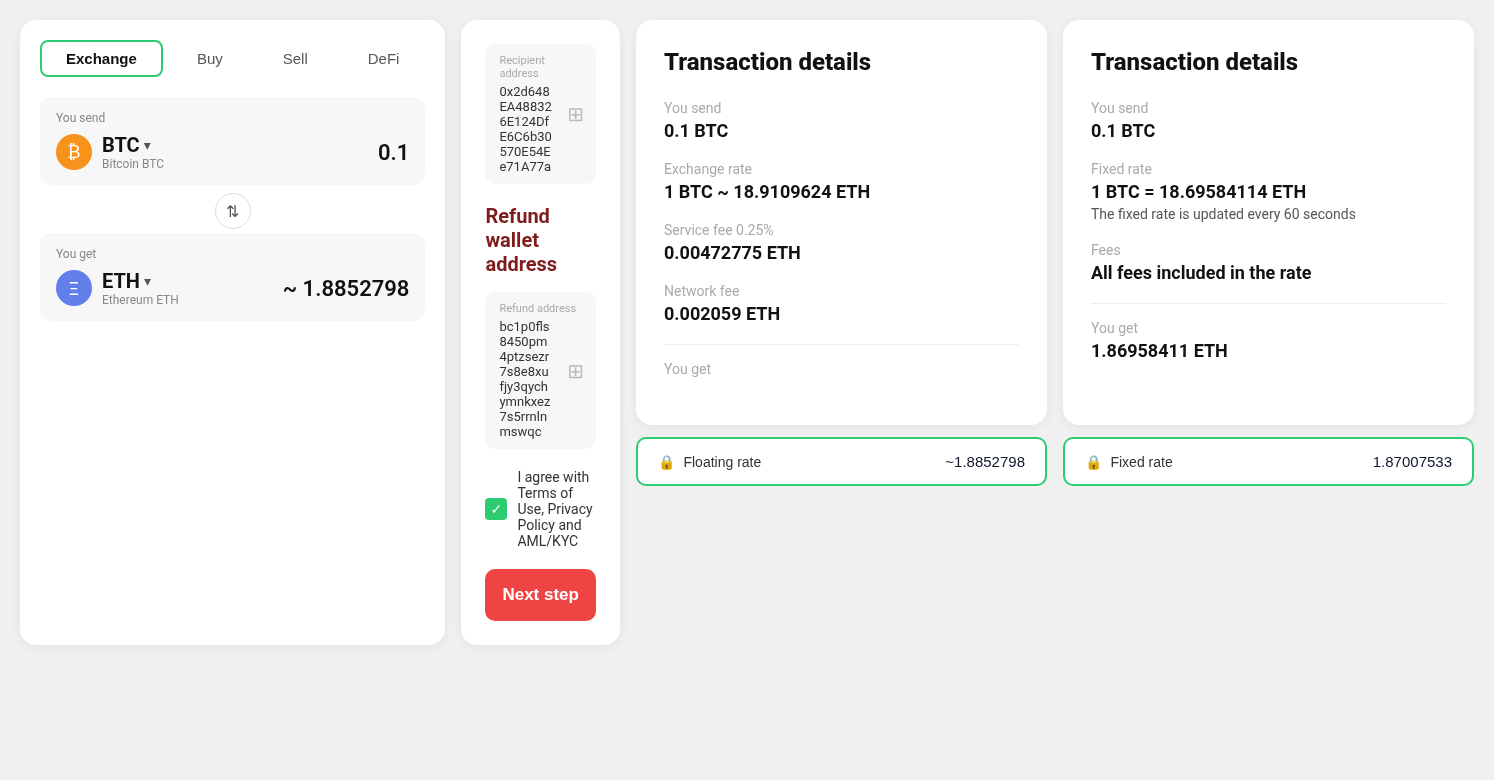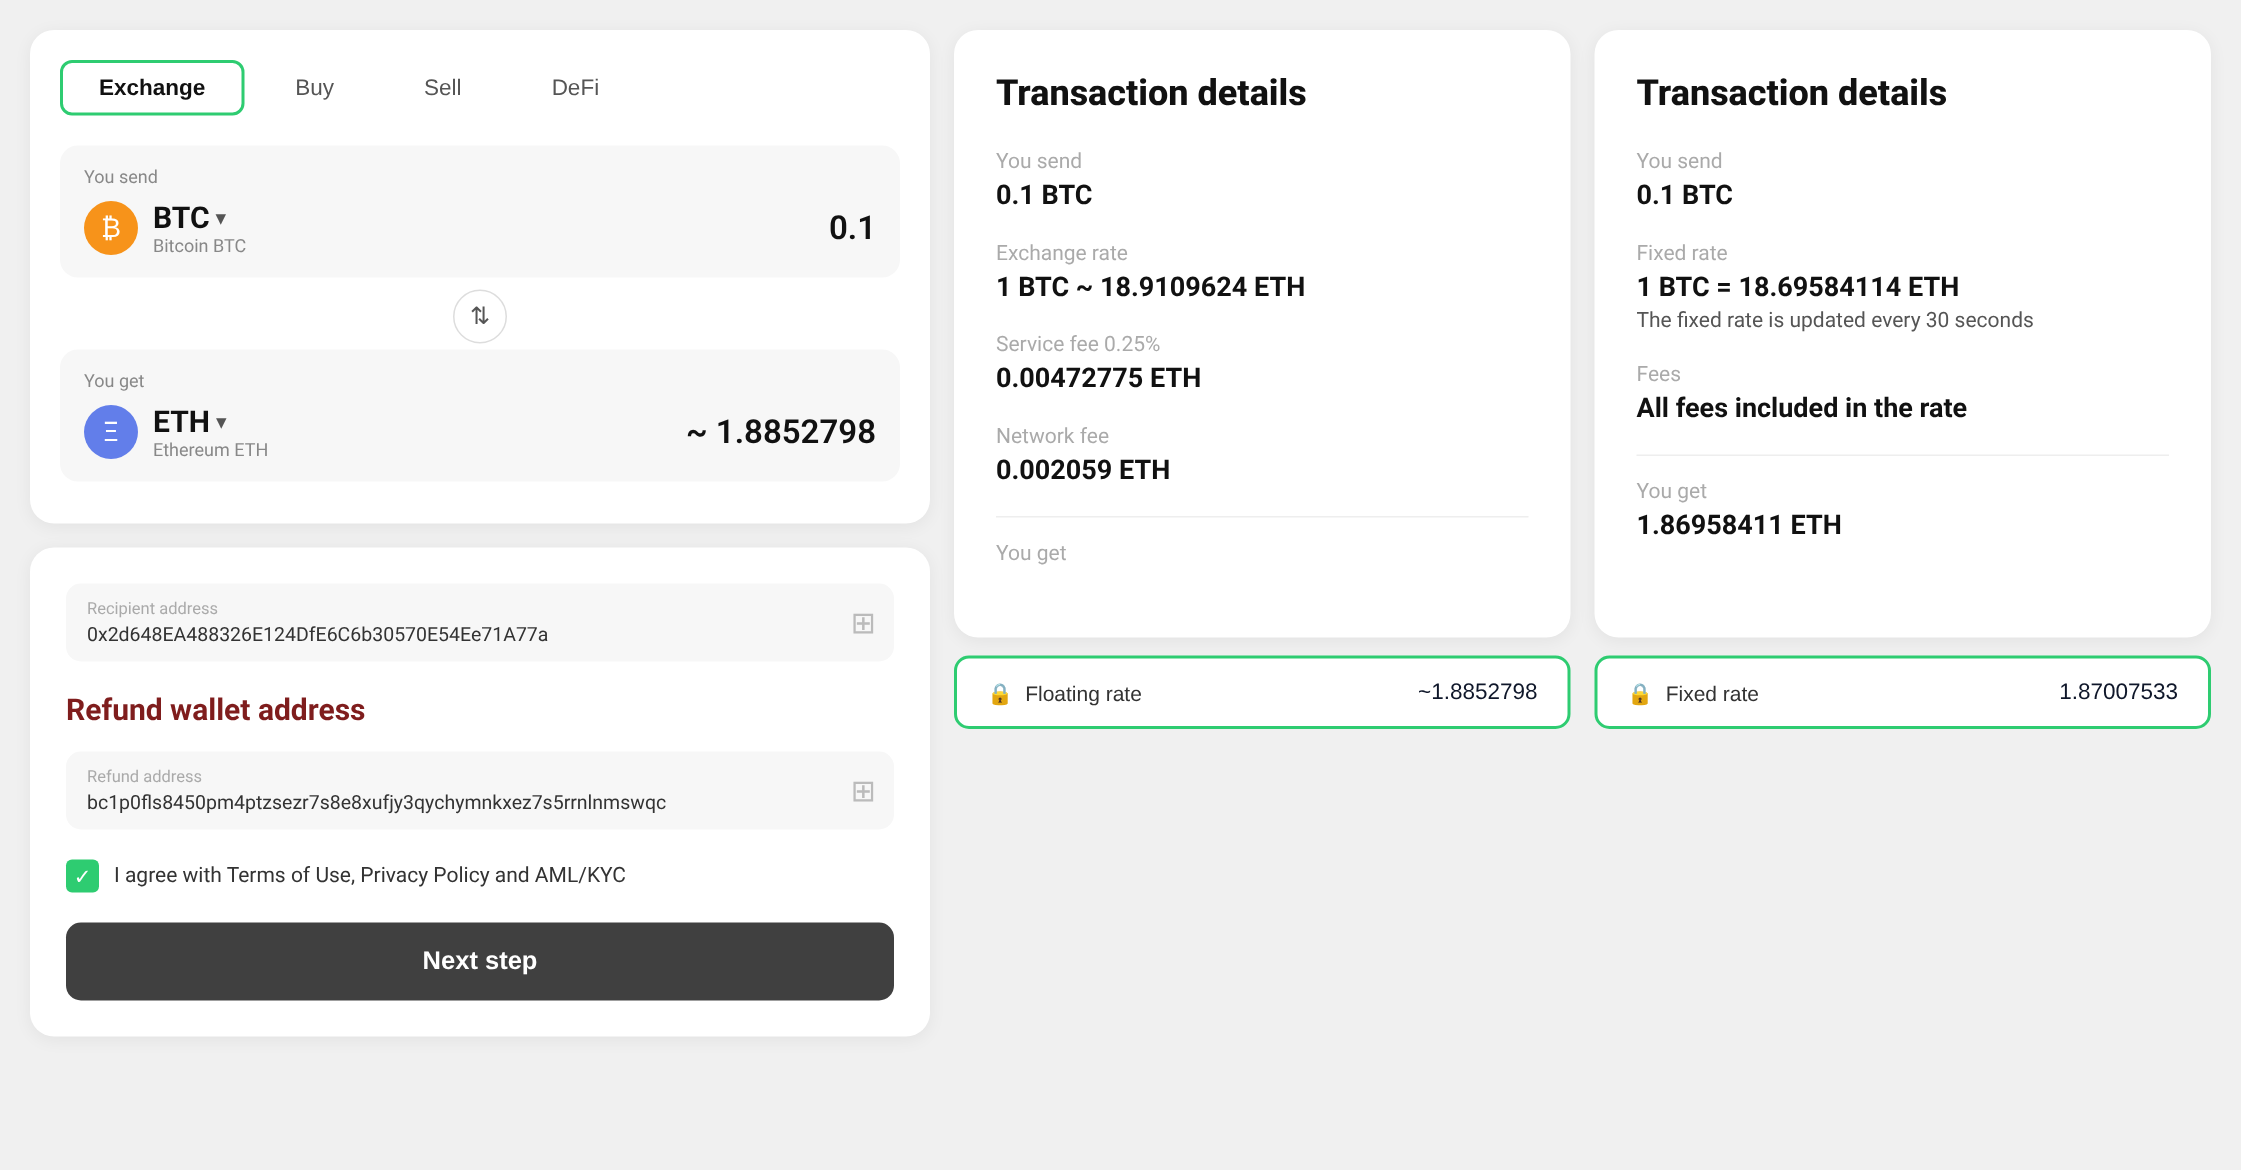--- a/index.html
+++ b/index.html
@@ -11,21 +11,21 @@
       justify-content: center;
       padding: 20px;
       min-height: 780px;
       gap: 16px;
     }
 
     
     .left-panel {
       width: 600px;
       display: flex;
-      flex-direction: column;
+      flex-direction: row;
       gap: 16px;
     }
 
     .exchange-card {
       background: #fff;
       border-radius: 16px;
       padding: 20px;
       box-shadow: 0 2px 12px rgba(0,0,0,0.06);
     }
 
@@ -197,21 +197,21 @@
       cursor: pointer;
     }
     .terms-text {
       font-size: 14px;
       color: #333;
     }
 
     .next-btn {
       width: 100%;
       padding: 16px;
-      background: #404040;
+      background: #ef4444;
       border: none;
       border-radius: 10px;
       color: #fff;
       font-size: 17px;
       font-weight: 700;
       cursor: pointer;
     }
 
     
     .right-panels {
@@ -424,21 +424,21 @@
       <h2>Transaction details</h2>
 
       <div class="tx-row">
         <div class="tx-row-label">You send</div>
         <div class="tx-row-value">0.1 BTC</div>
       </div>
 
       <div class="tx-row">
         <div class="tx-row-label">Fixed rate</div>
         <div class="tx-row-value">1 BTC = 18.69584114 ETH</div>
-        <div class="tx-row-value small">The fixed rate is updated every 30 seconds</div>
+        <div class="tx-row-value small">The fixed rate is updated every 60 seconds</div>
       </div>
 
       <div class="tx-row">
         <div class="tx-row-label">Fees</div>
         <div class="tx-row-value">All fees included in the rate</div>
       </div>
 
       <hr class="divider">
 
       <div class="tx-row">

